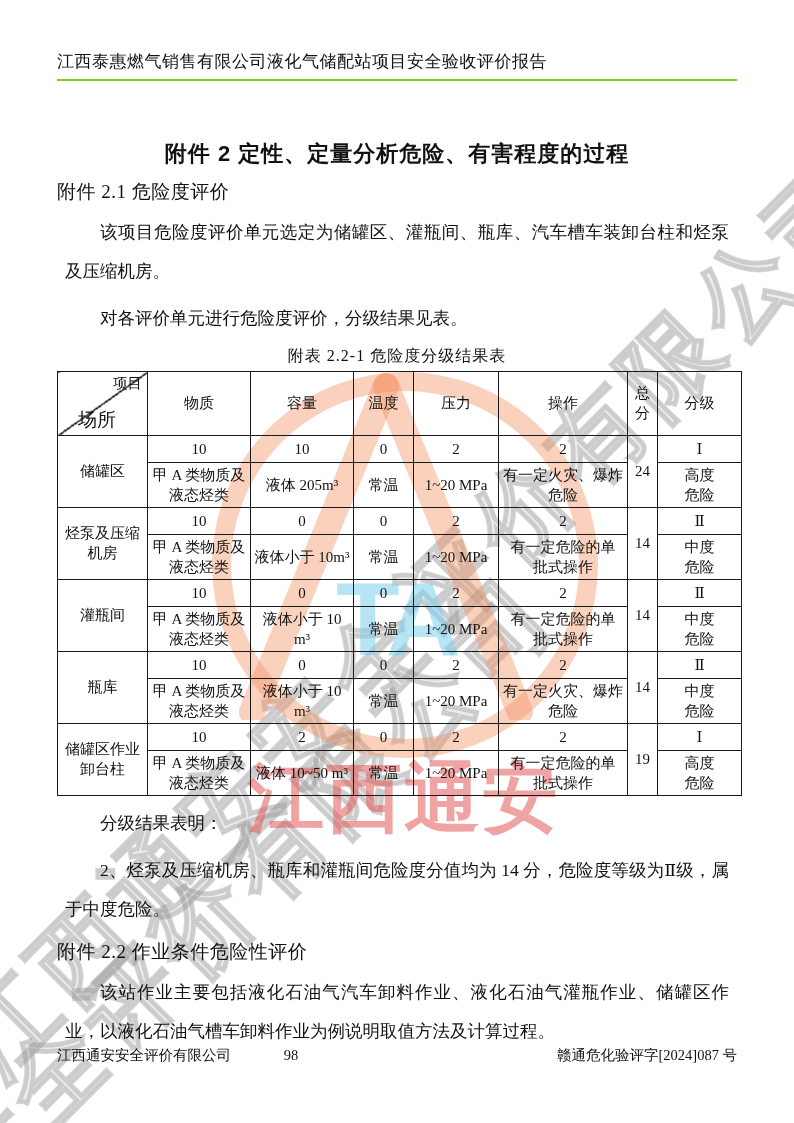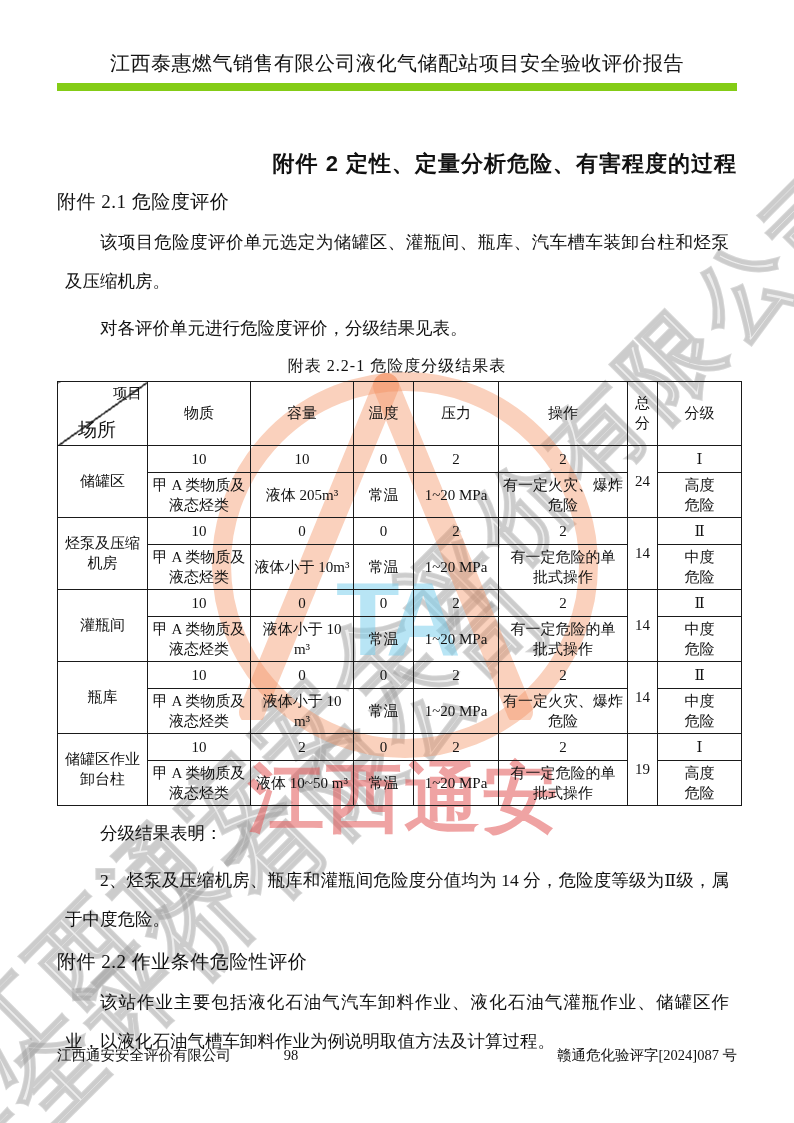--- a/index.html
+++ b/index.html
@@ -37,27 +37,27 @@
   .wm-diag2{left:-390px;top:1430px;}
   .wm-red{
     position:absolute;left:248px;top:748px;
     font-family:"Liberation Sans","DejaVu Sans",sans-serif;
     font-size:76px;font-weight:bold;letter-spacing:2px;
     color:rgba(226,88,88,0.55);
   }
   
   .content{position:relative;z-index:1;padding:0 57px;}
   .doc-header{
-    padding-top:50px;text-align:center;
-    font-size:20px;letter-spacing:.5px;
-    border-bottom:8px solid #84cc16;
+    padding-top:50px;text-align:left;
+    font-size:17px;letter-spacing:.5px;
+    border-bottom:2px solid #84cc16;
     padding-bottom:6px;
   }
   .page-title{
-    margin:58px 0 10px 0;text-align:right;
+    margin:58px 0 10px 0;text-align:center;
     font-family:"Liberation Sans","DejaVu Sans",sans-serif;
     font-size:22px;font-weight:bold;letter-spacing:1px;
   }
   .sec-heading{
     margin:10px 0 6px 0;
     font-size:19px;font-weight:normal;letter-spacing:.5px;
   }
   .para{
     margin:8px;text-indent:2em;text-align:justify;
     font-size:17.5px;line-height:39px;

